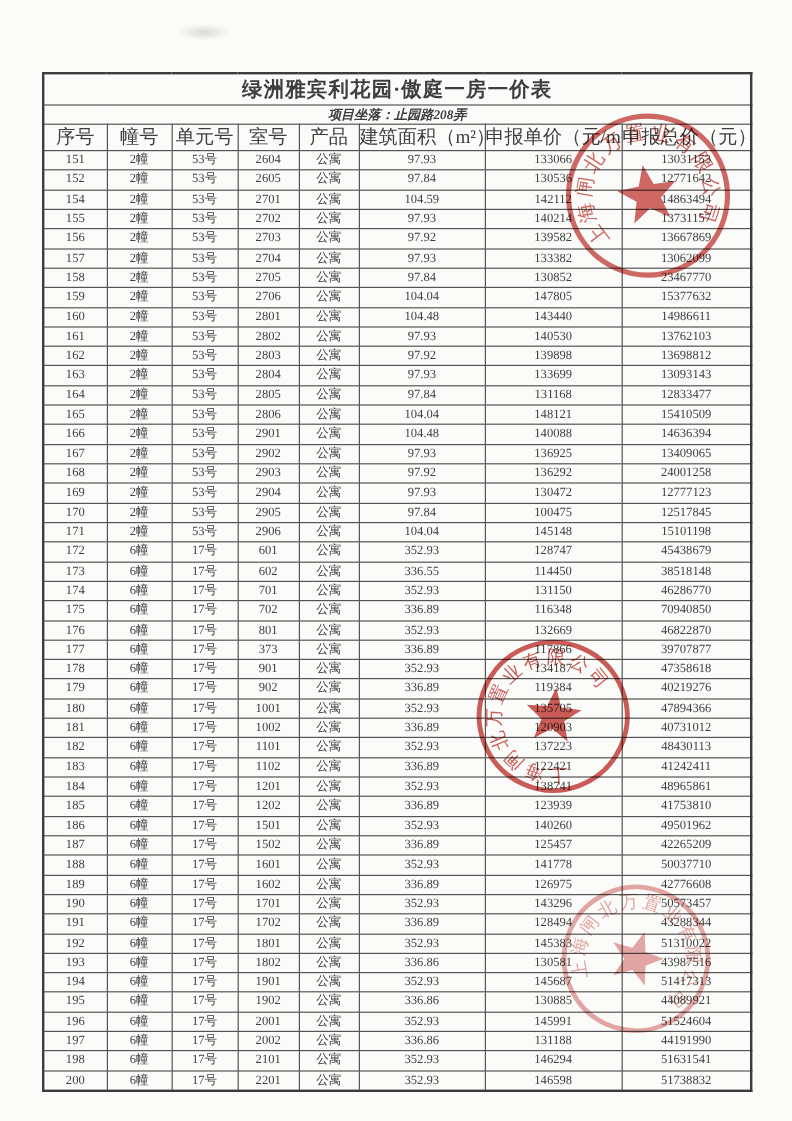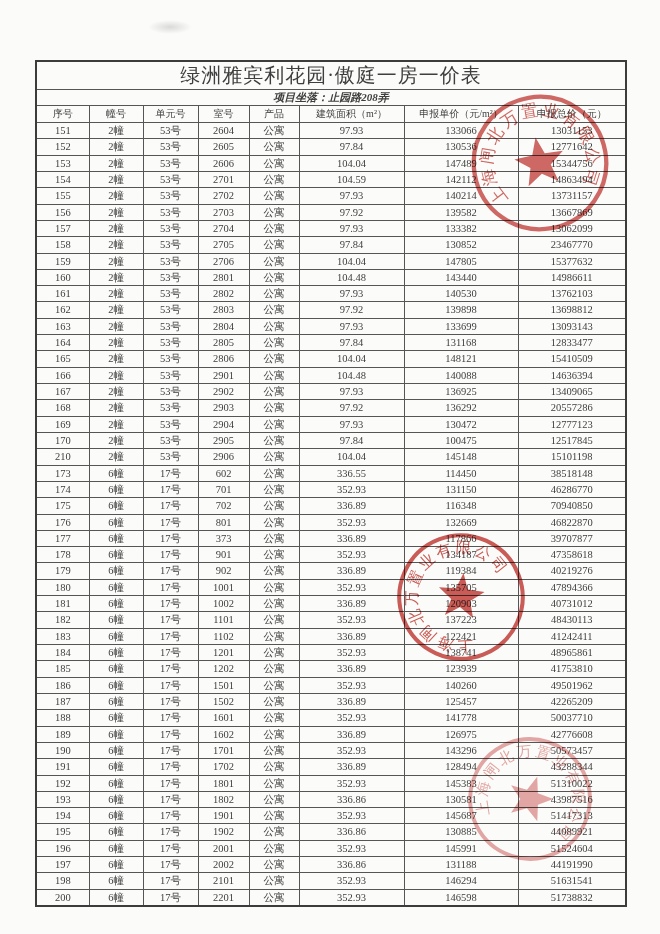--- a/index.html
+++ b/index.html
@@ -16,26 +16,26 @@
     position:absolute; left:35px; top:60px; width:590px;
     border-collapse:collapse; table-layout:fixed;
     border:2px solid #3c3c3c;
   }
   table.price th, table.price td {
     border:1px solid #555; padding:0; margin:0;
     text-align:center; vertical-align:middle;
     color:#3e3e3e; overflow:hidden; white-space:nowrap;
   }
   .title-cell {
-    height:25px; font-size:20px; font-weight:normal; letter-spacing:1px; color:#2f2f2f;
+    height:25px; font-size:17px; font-weight:bold; letter-spacing:1px; color:#2f2f2f;
   }
   .subtitle-cell {
     height:14px; font-size:11px; font-weight:bold; color:#353535;font-style:italic;
   }
-  th.col { height:16px; font-size:10px; font-weight:normal; }
+  th.col { height:16px; font-size:16px; font-weight:normal; }
   tbody.rows td { height:15.32px; font-size:10.5px; line-height:15.32px; }
   
   .seal {
     position:absolute; mix-blend-mode:multiply; color:#c5403a;
     pointer-events:none;
   }
   .seal-top    { left:468px; top:91px;  width:144px; height:144px; opacity:.78; transform:rotate(-10deg); }
   .seal-mid    { left:394px; top:530px; width:134px; height:134px; opacity:.85; transform:rotate(-66deg); }
   .seal-bottom { left:465px; top:734px; width:130px; height:130px; opacity:.45; transform:rotate(18deg); }
   .seal text { font-family:"Liberation Serif","DejaVu Serif",serif; fill:currentColor; }
@@ -90,30 +90,20 @@
           <td>152</td>
           <td>2幢</td>
           <td>53号</td>
           <td>2605</td>
           <td>公寓</td>
           <td>97.84</td>
           <td>130536</td>
           <td>12771642</td>
         </tr>
         <tr>
-          <td>153</td>
-          <td>2幢</td>
-          <td>53号</td>
-          <td>2606</td>
-          <td>公寓</td>
-          <td>104.04</td>
-          <td>147489</td>
-          <td>15344756</td>
-        </tr>
-        <tr>
           <td>154</td>
           <td>2幢</td>
           <td>53号</td>
           <td>2701</td>
           <td>公寓</td>
           <td>104.59</td>
           <td>142112</td>
           <td>14863494</td>
         </tr>
         <tr>
@@ -247,21 +237,21 @@
           <td>13409065</td>
         </tr>
         <tr>
           <td>168</td>
           <td>2幢</td>
           <td>53号</td>
           <td>2903</td>
           <td>公寓</td>
           <td>97.92</td>
           <td>136292</td>
-          <td>20557286</td>
+          <td>24001258</td>
         </tr>
         <tr>
           <td>169</td>
           <td>2幢</td>
           <td>53号</td>
           <td>2904</td>
           <td>公寓</td>
           <td>97.93</td>
           <td>130472</td>
           <td>12777123</td>
@@ -270,28 +260,38 @@
           <td>170</td>
           <td>2幢</td>
           <td>53号</td>
           <td>2905</td>
           <td>公寓</td>
           <td>97.84</td>
           <td>100475</td>
           <td>12517845</td>
         </tr>
         <tr>
-          <td>210</td>
+          <td>171</td>
           <td>2幢</td>
           <td>53号</td>
           <td>2906</td>
           <td>公寓</td>
           <td>104.04</td>
           <td>145148</td>
           <td>15101198</td>
+        </tr>
+        <tr>
+          <td>172</td>
+          <td>6幢</td>
+          <td>17号</td>
+          <td>601</td>
+          <td>公寓</td>
+          <td>352.93</td>
+          <td>128747</td>
+          <td>45438679</td>
         </tr>
         <tr>
           <td>173</td>
           <td>6幢</td>
           <td>17号</td>
           <td>602</td>
           <td>公寓</td>
           <td>336.55</td>
           <td>114450</td>
           <td>38518148</td>

